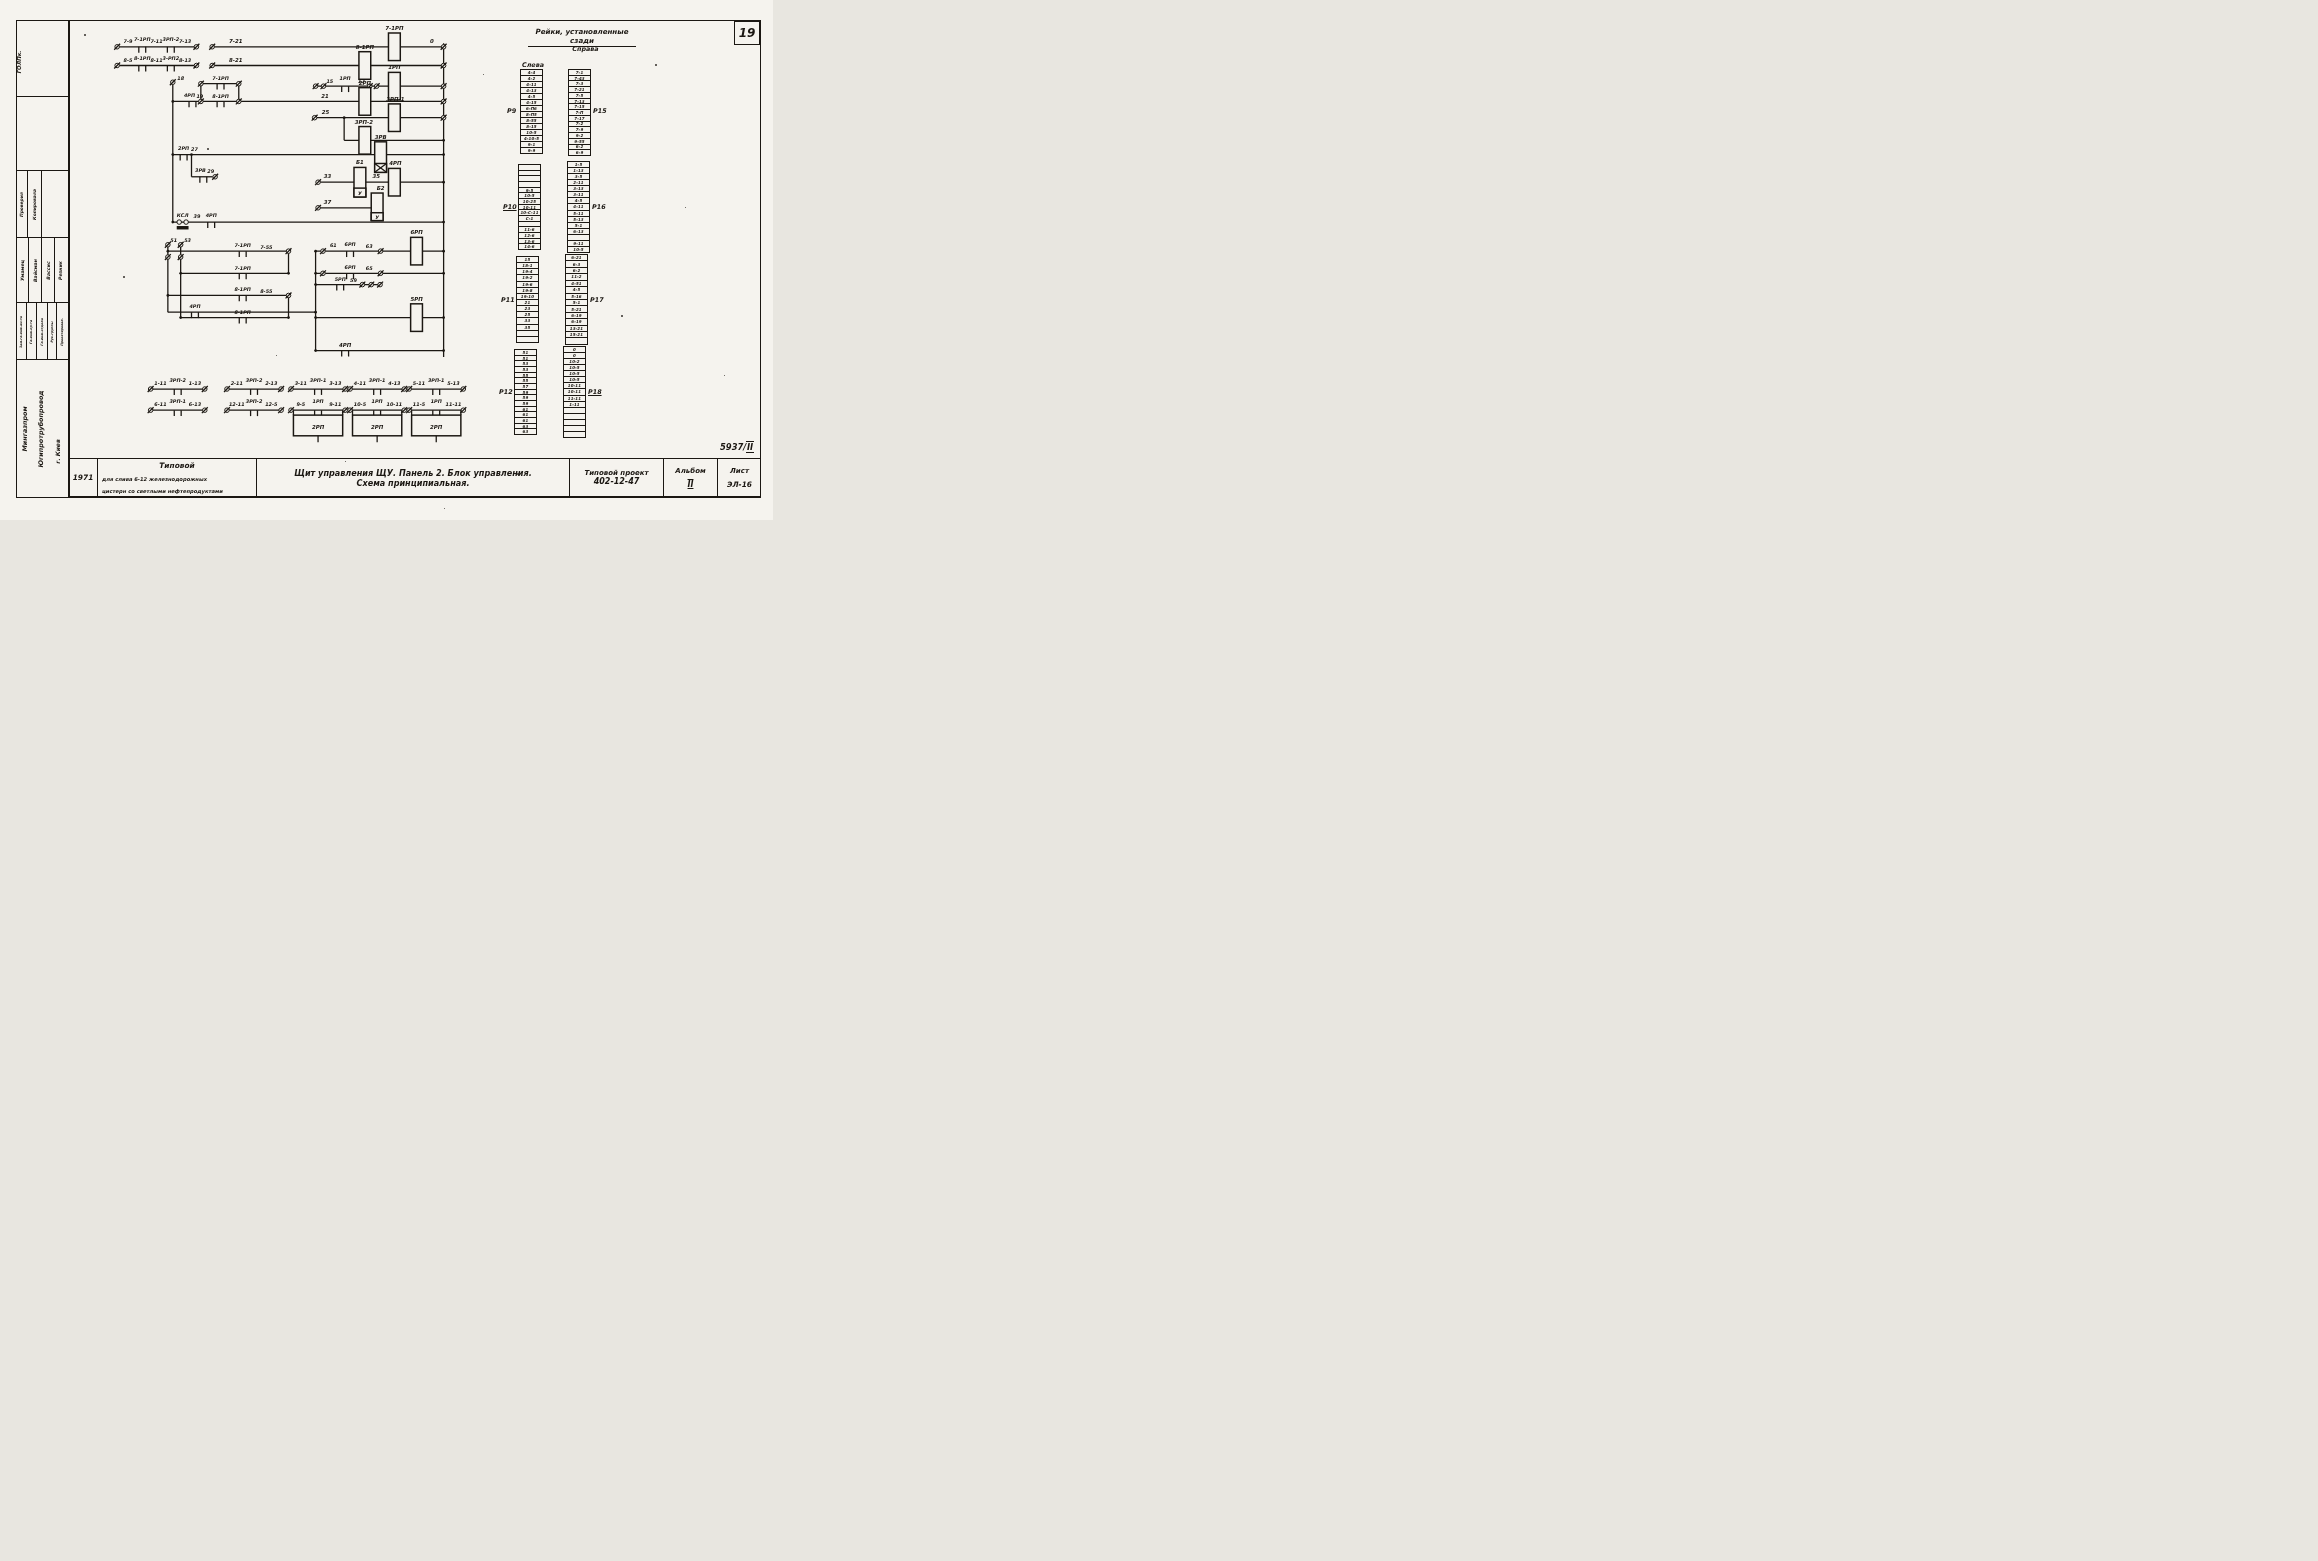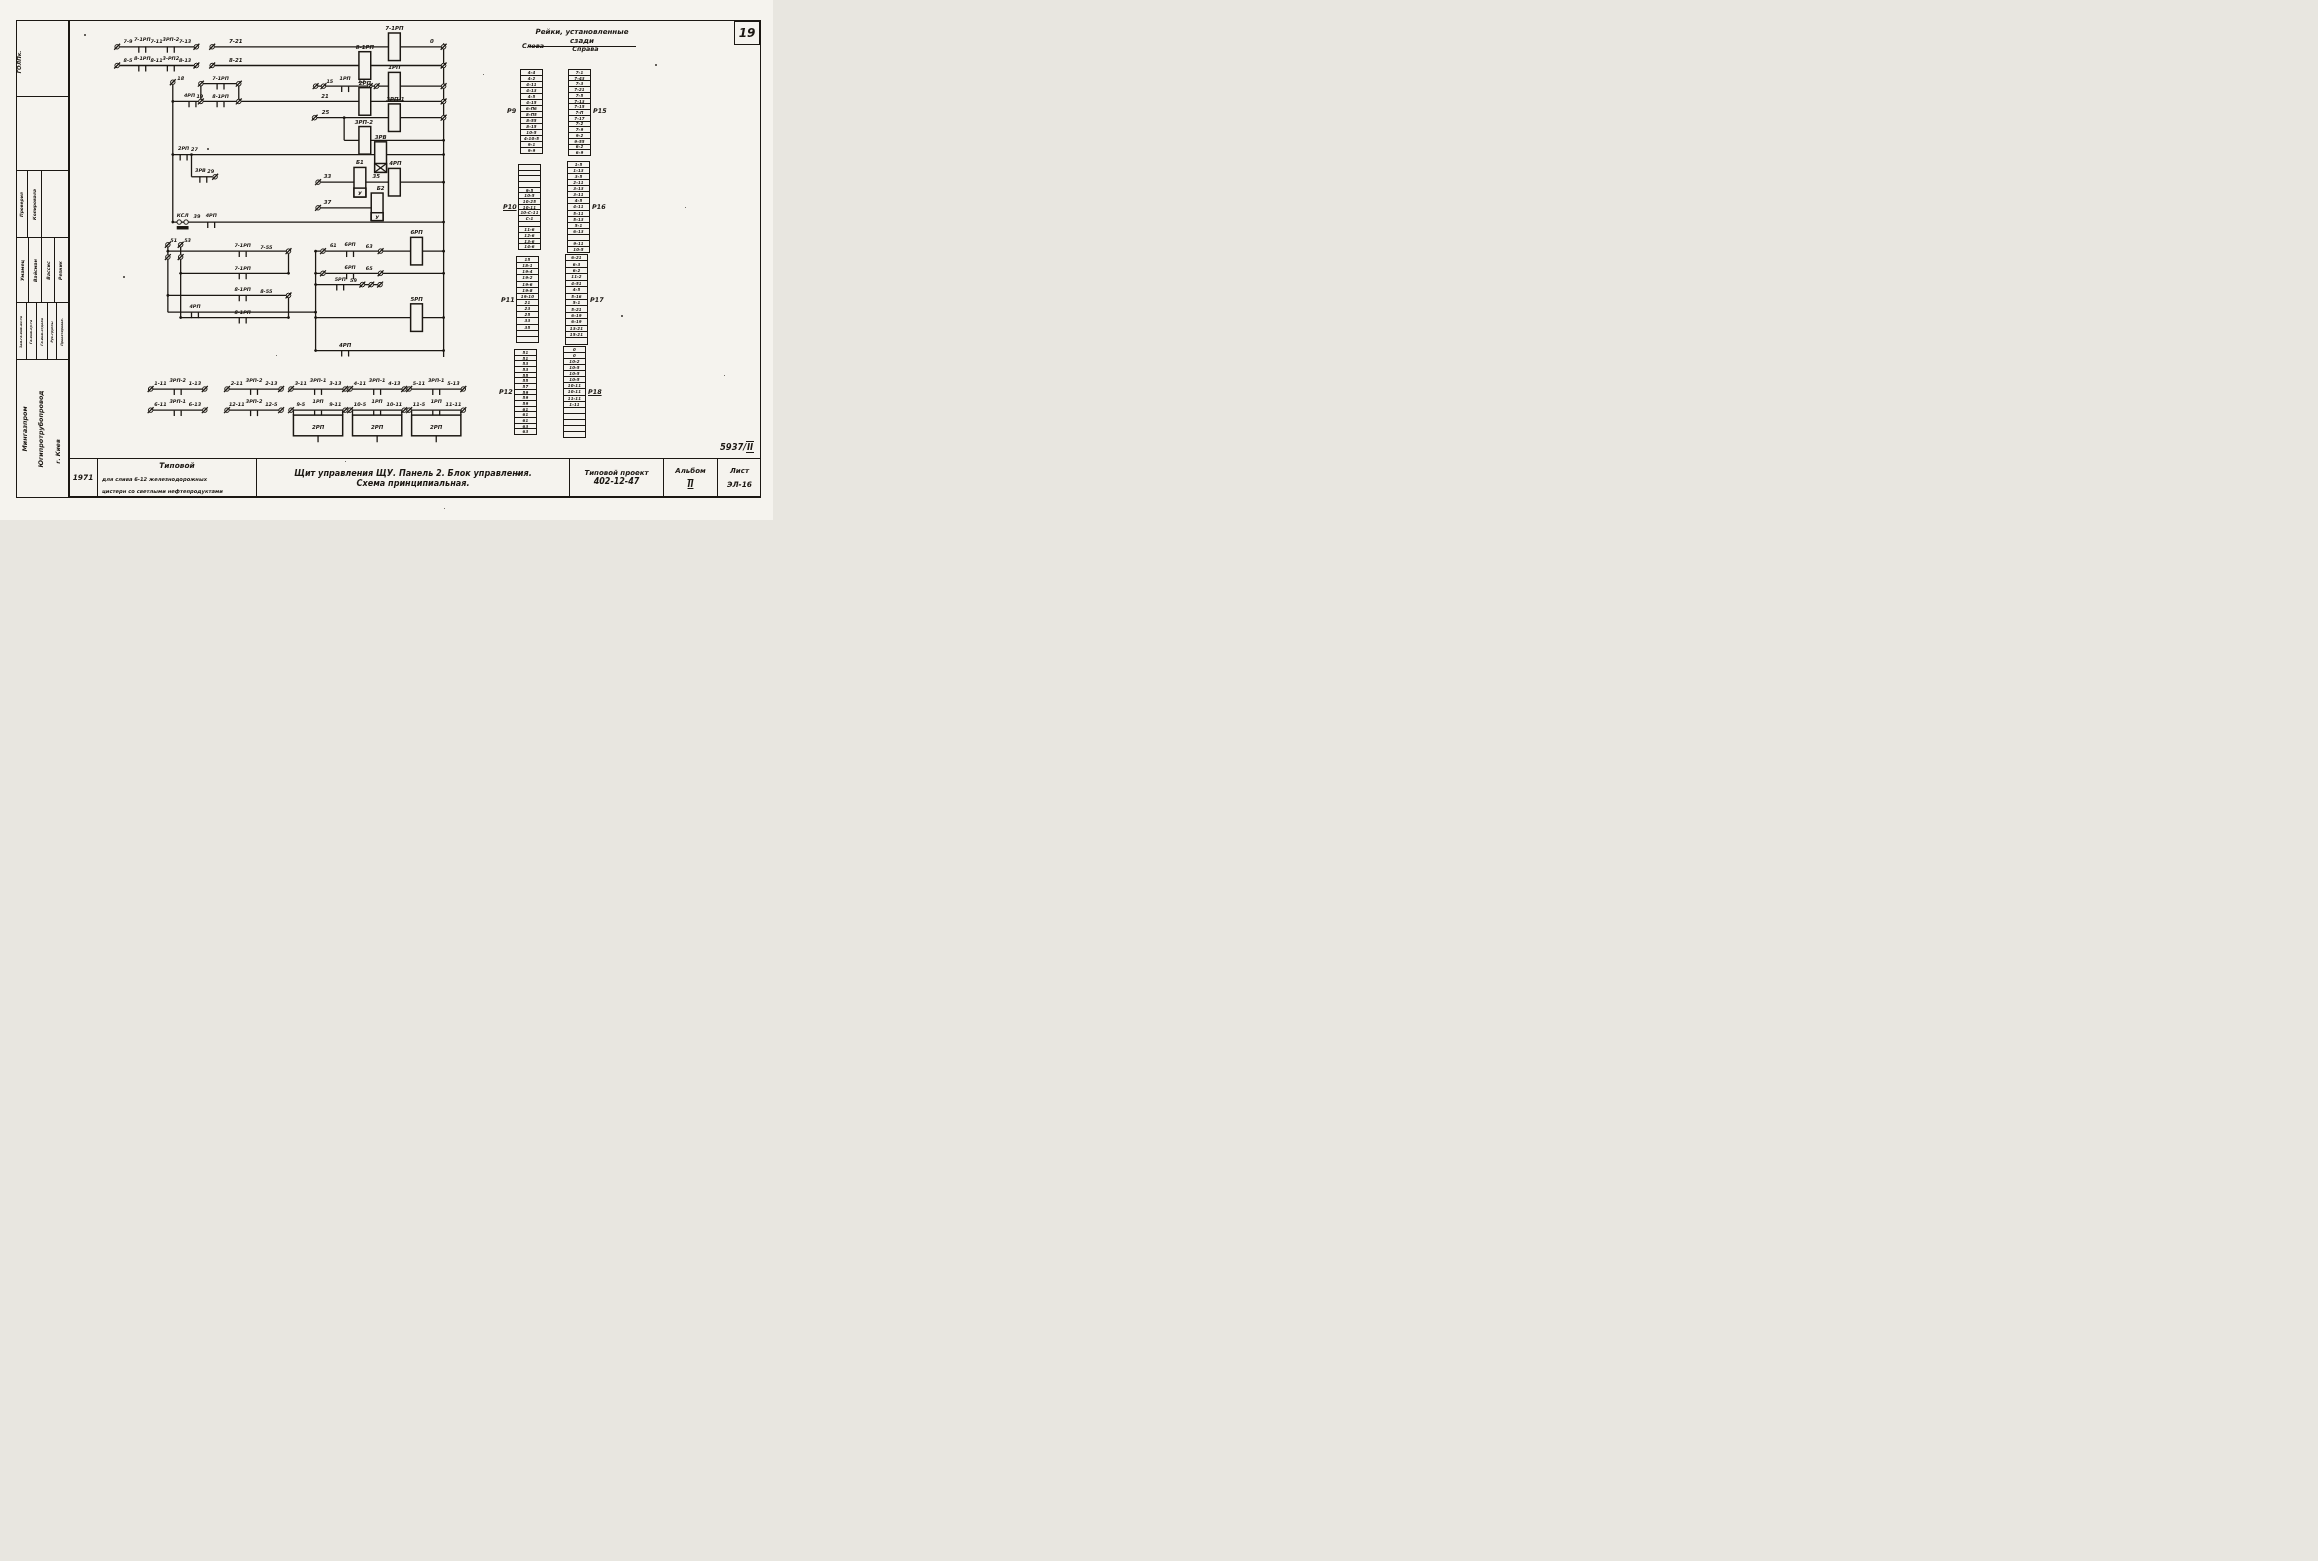--- a/index.html
+++ b/index.html
@@ -106,21 +106,21 @@
 
   <div class="frame" style="left:734px;top:21px;width:26px;height:24px;display:flex;align-items:center;justify-content:center;border-width:1.5px;">
     <span class="t" style="position:static;font-size:12px;font-weight:700;">19</span>
   </div>
 
   <div class="t" style="left:720px;top:442px;font-size:8.4px;font-weight:700;">
     <span>5937/</span><span class="rn">II</span>
   </div>
 
   <div class="t center" style="left:512px;top:27px;width:108px;font-size:7.1px;border-bottom:1.7px solid #1b1712;padding-bottom:1px;margin-left:16px;">Рейки, установленные сзади</div>
-  <div class="t center" style="left:520px;top:42px;width:26px;font-size:6.4px;font-style:italic;">Слева</div>
+  <div class="t center" style="left:520px;top:61px;width:26px;font-size:6.4px;font-style:italic;">Слева</div>
   <div class="t center" style="left:571px;top:45px;width:29px;font-size:6.4px;">Справа</div>
 
   <div class="rack" style="left:520px;top:69px;height:85px;">
       <div class="rk-row">4-4</div>
       <div class="rk-row">4-2</div>
       <div class="rk-row">4-11</div>
       <div class="rk-row">4-13</div>
       <div class="rk-row">4-5</div>
       <div class="rk-row">4-15</div>
       <div class="rk-row">6-П6</div>

